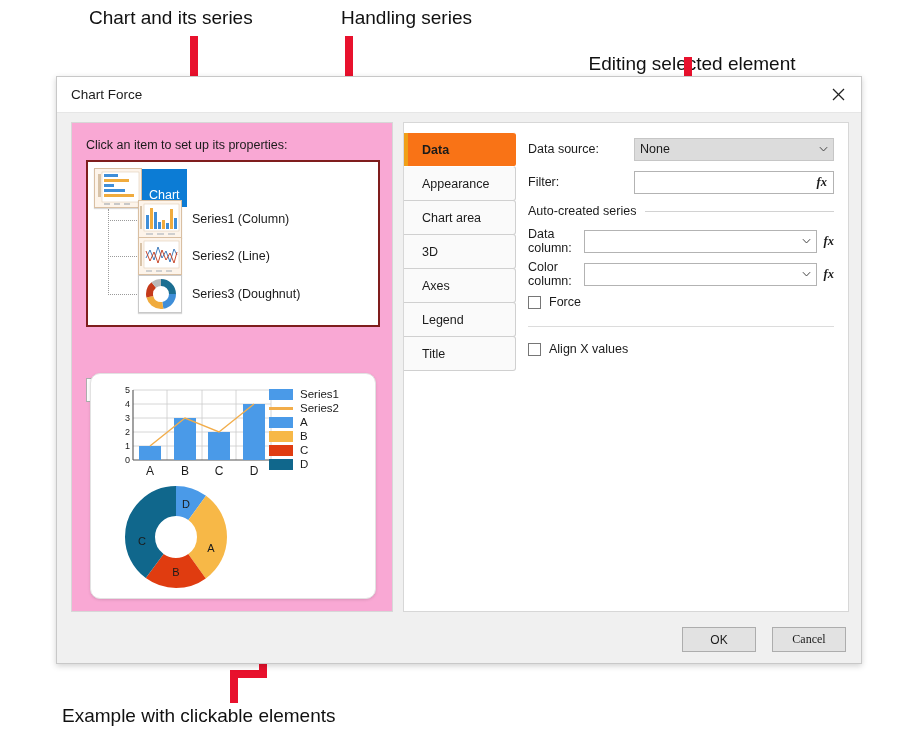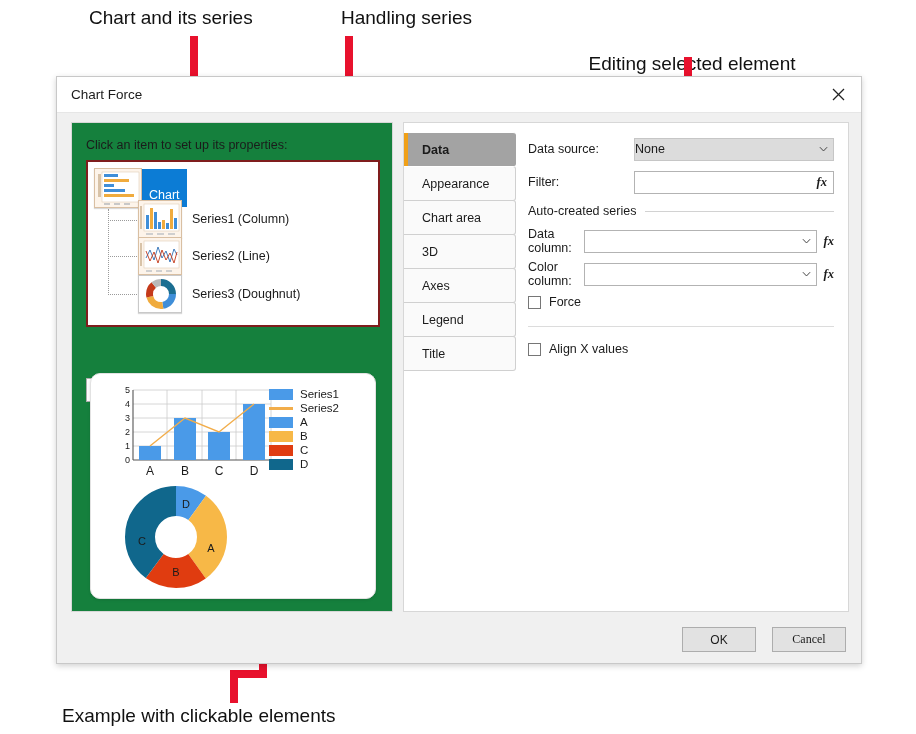--- a/index.html
+++ b/index.html
@@ -57,21 +57,21 @@
   .dlg-body {
     position: absolute; left: 0; top: 36px;
     width: 100%; height: 506px;
     background: #f0f0f0;
   }
 
   
   .left-pane {
     position: absolute; left: 14px; top: 9px;
     width: 322px; height: 490px;
-    background: #15803d;
+    background: #f9a8d4;
     border: 1px solid #d7d7d7;
   }
   .pane-hint {
     position: absolute; left: 14px; top: 15px;
     font-size: 12.5px; color: #1b1b1b;
   }
   .tree-box {
     position: absolute; left: 14px; top: 37px;
     width: 294px; height: 167px;
     background: #ffffff;
@@ -156,21 +156,21 @@
     border-left: none;
     display: flex; align-items: center;
     padding-left: 18px;
     font-size: 12.5px;
     color: #1b1b1b;
     margin-top: -1px;
     cursor: pointer;
     border-radius: 0 3px 3px 0;
   }
   .tab.active {
-    background: #a3a3a3;
+    background: #f97316;
     border-color: #ffffff;
     border-right: none;
     font-weight: bold;
     z-index: 3;
   }
   .tab.active::before {
     content: "";
     position: absolute; left: 0; top: 0;
     width: 4px; height: 100%;
     background: #f0a018;
@@ -180,20 +180,21 @@
   .frow { display: flex; align-items: center; margin-bottom: 9px; height: 24px; }
   .flabel { width: 106px; font-size: 12.5px; color: #1b1b1b; }
   .fctl { position: relative; flex: 1; height: 23px; }
 
   .sel {
     width: 100%; height: 23px;
     border: 1px solid #adadad;
     background: #ffffff;
     font-size: 12.5px; color: #1b1b1b;
     display: flex; align-items: center;
+    padding-left: 5px;
     cursor: pointer;
   }
   .sel.grey { background: #dcdcdc; border-color: #c6c6c6; }
   .chev {
     position: absolute; right: 6px; top: 50%;
     transform: translateY(-50%);
     width: 9px; height: 9px;
   }
   .txtin {
     width: 100%; height: 23px;

